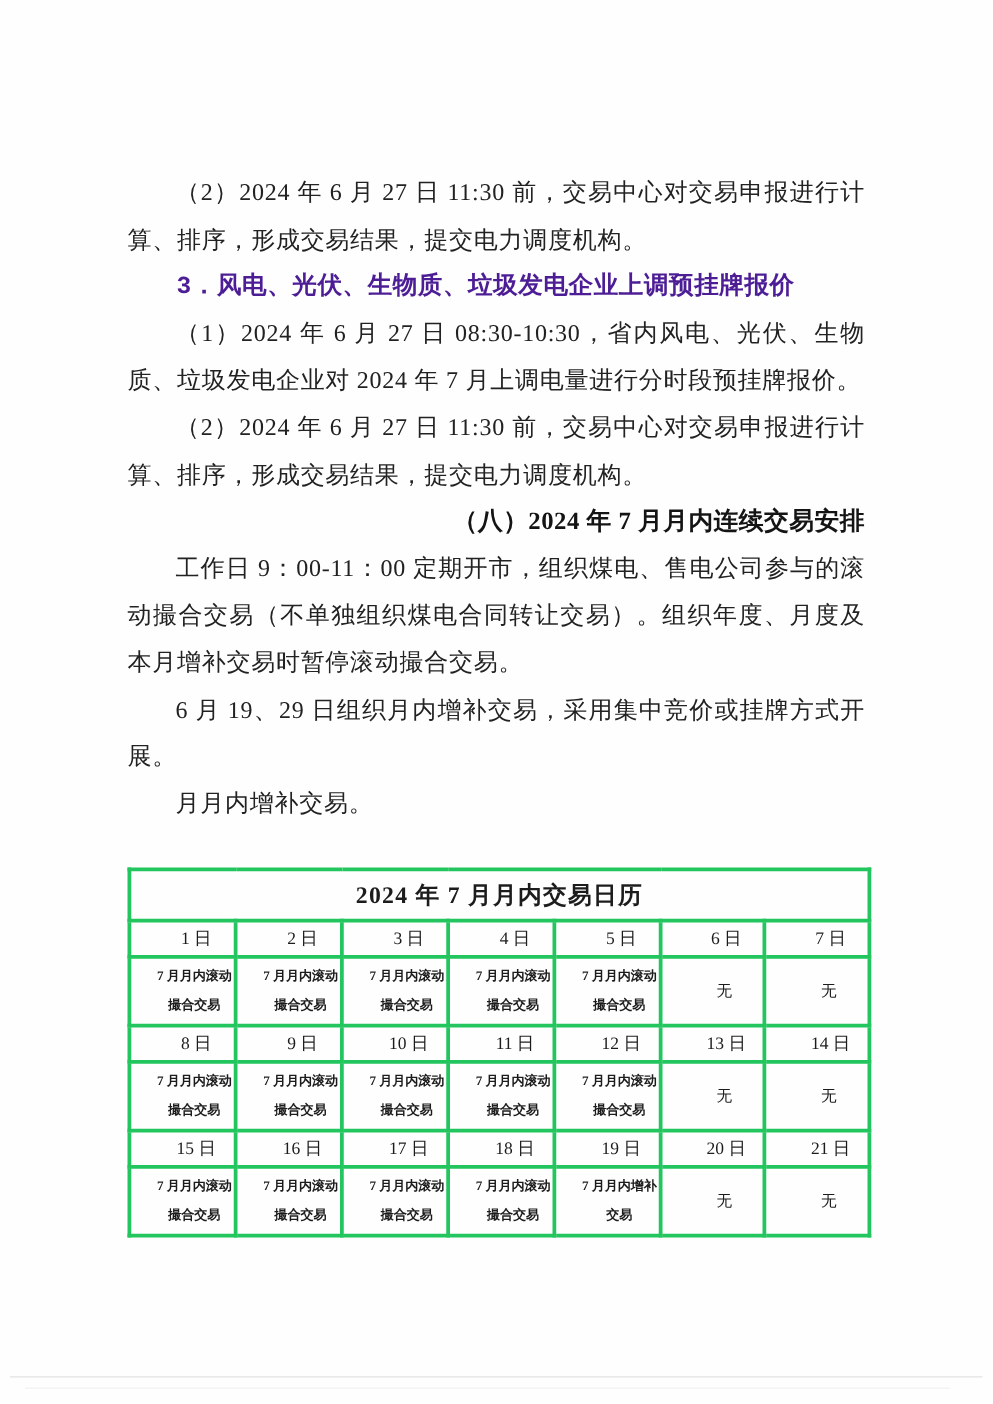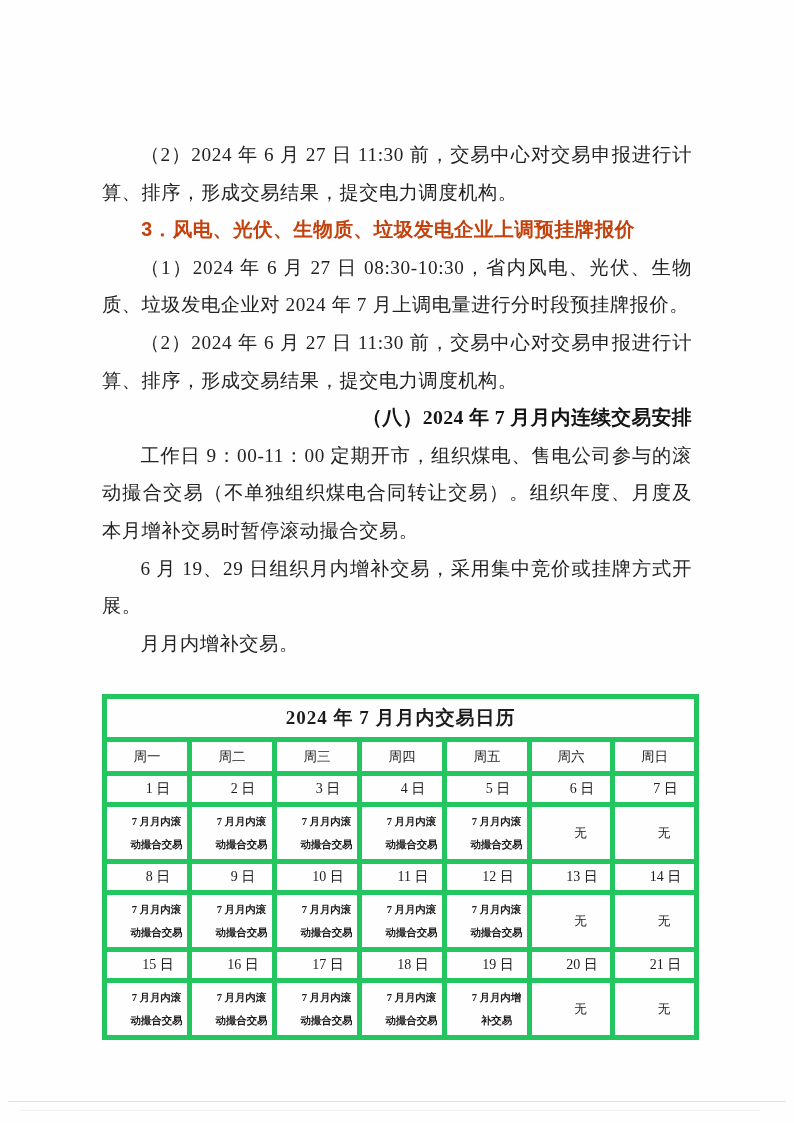--- a/index.html
+++ b/index.html
@@ -45,22 +45,22 @@
     font-family: "Liberation Serif", "DejaVu Serif", serif;
   }
 
   p.heading {
     margin: 0;
     font-size: 19.6px;
     line-height: 37.6px;
     text-indent: 2em;
     font-weight: bold;
     letter-spacing: 0.5px;
-    color: #c2410c;
-    font-family: Liberation Sans, sans-serif;
+    color: #4c1d95;
+    font-family: Liberation Mono, monospace;
   }
 
   p.heading-sec {
     margin: 0;
     font-size: 19.8px;
     line-height: 37.6px;
     text-indent: 2em;
     font-weight: bold;
     letter-spacing: 0.4px;
     color: #141414;
@@ -74,21 +74,21 @@
     top: 694px;
     width: 592px;
   }
 
   table.calendar {
     border-collapse: collapse;
     width: 592px;
     table-layout: fixed;
   }
   table.calendar td {
-    border: 5px solid #22c55e;
+    border: 3px solid #22c55e;
     text-align: center;
     vertical-align: middle;
     color: #1c1c1c;
   }
   td.cal-title {
     height: 36px;
     font-size: 19px;
     font-weight: bold;
     letter-spacing: 1px;
   }
@@ -175,29 +175,20 @@
           <col style="width:85px">
         <col style="width:85px">
           <col style="width:85px">
           <col style="width:83px">
           <col style="width:84px">
       </colgroup>
       <tbody>
         <tr>
           <td class="cal-title" colspan="7">2024 年 7 月月内交易日历</td>
         </tr>
-        <tr>
-          <td class="weekday">周一</td>
-          <td class="weekday">周二</td>
-          <td class="weekday">周三</td>
-          <td class="weekday">周四</td>
-          <td class="weekday">周五</td>
-          <td class="weekday">周六</td>
-          <td class="weekday">周日</td>
-        </tr>
 
         <tr>
           <td class="daynum">1 日</td>
           <td class="daynum">2 日</td>
           <td class="daynum">3 日</td>
           <td class="daynum">4 日</td>
           <td class="daynum">5 日</td>
           <td class="daynum">6 日</td>
           <td class="daynum">7 日</td>
         </tr>

